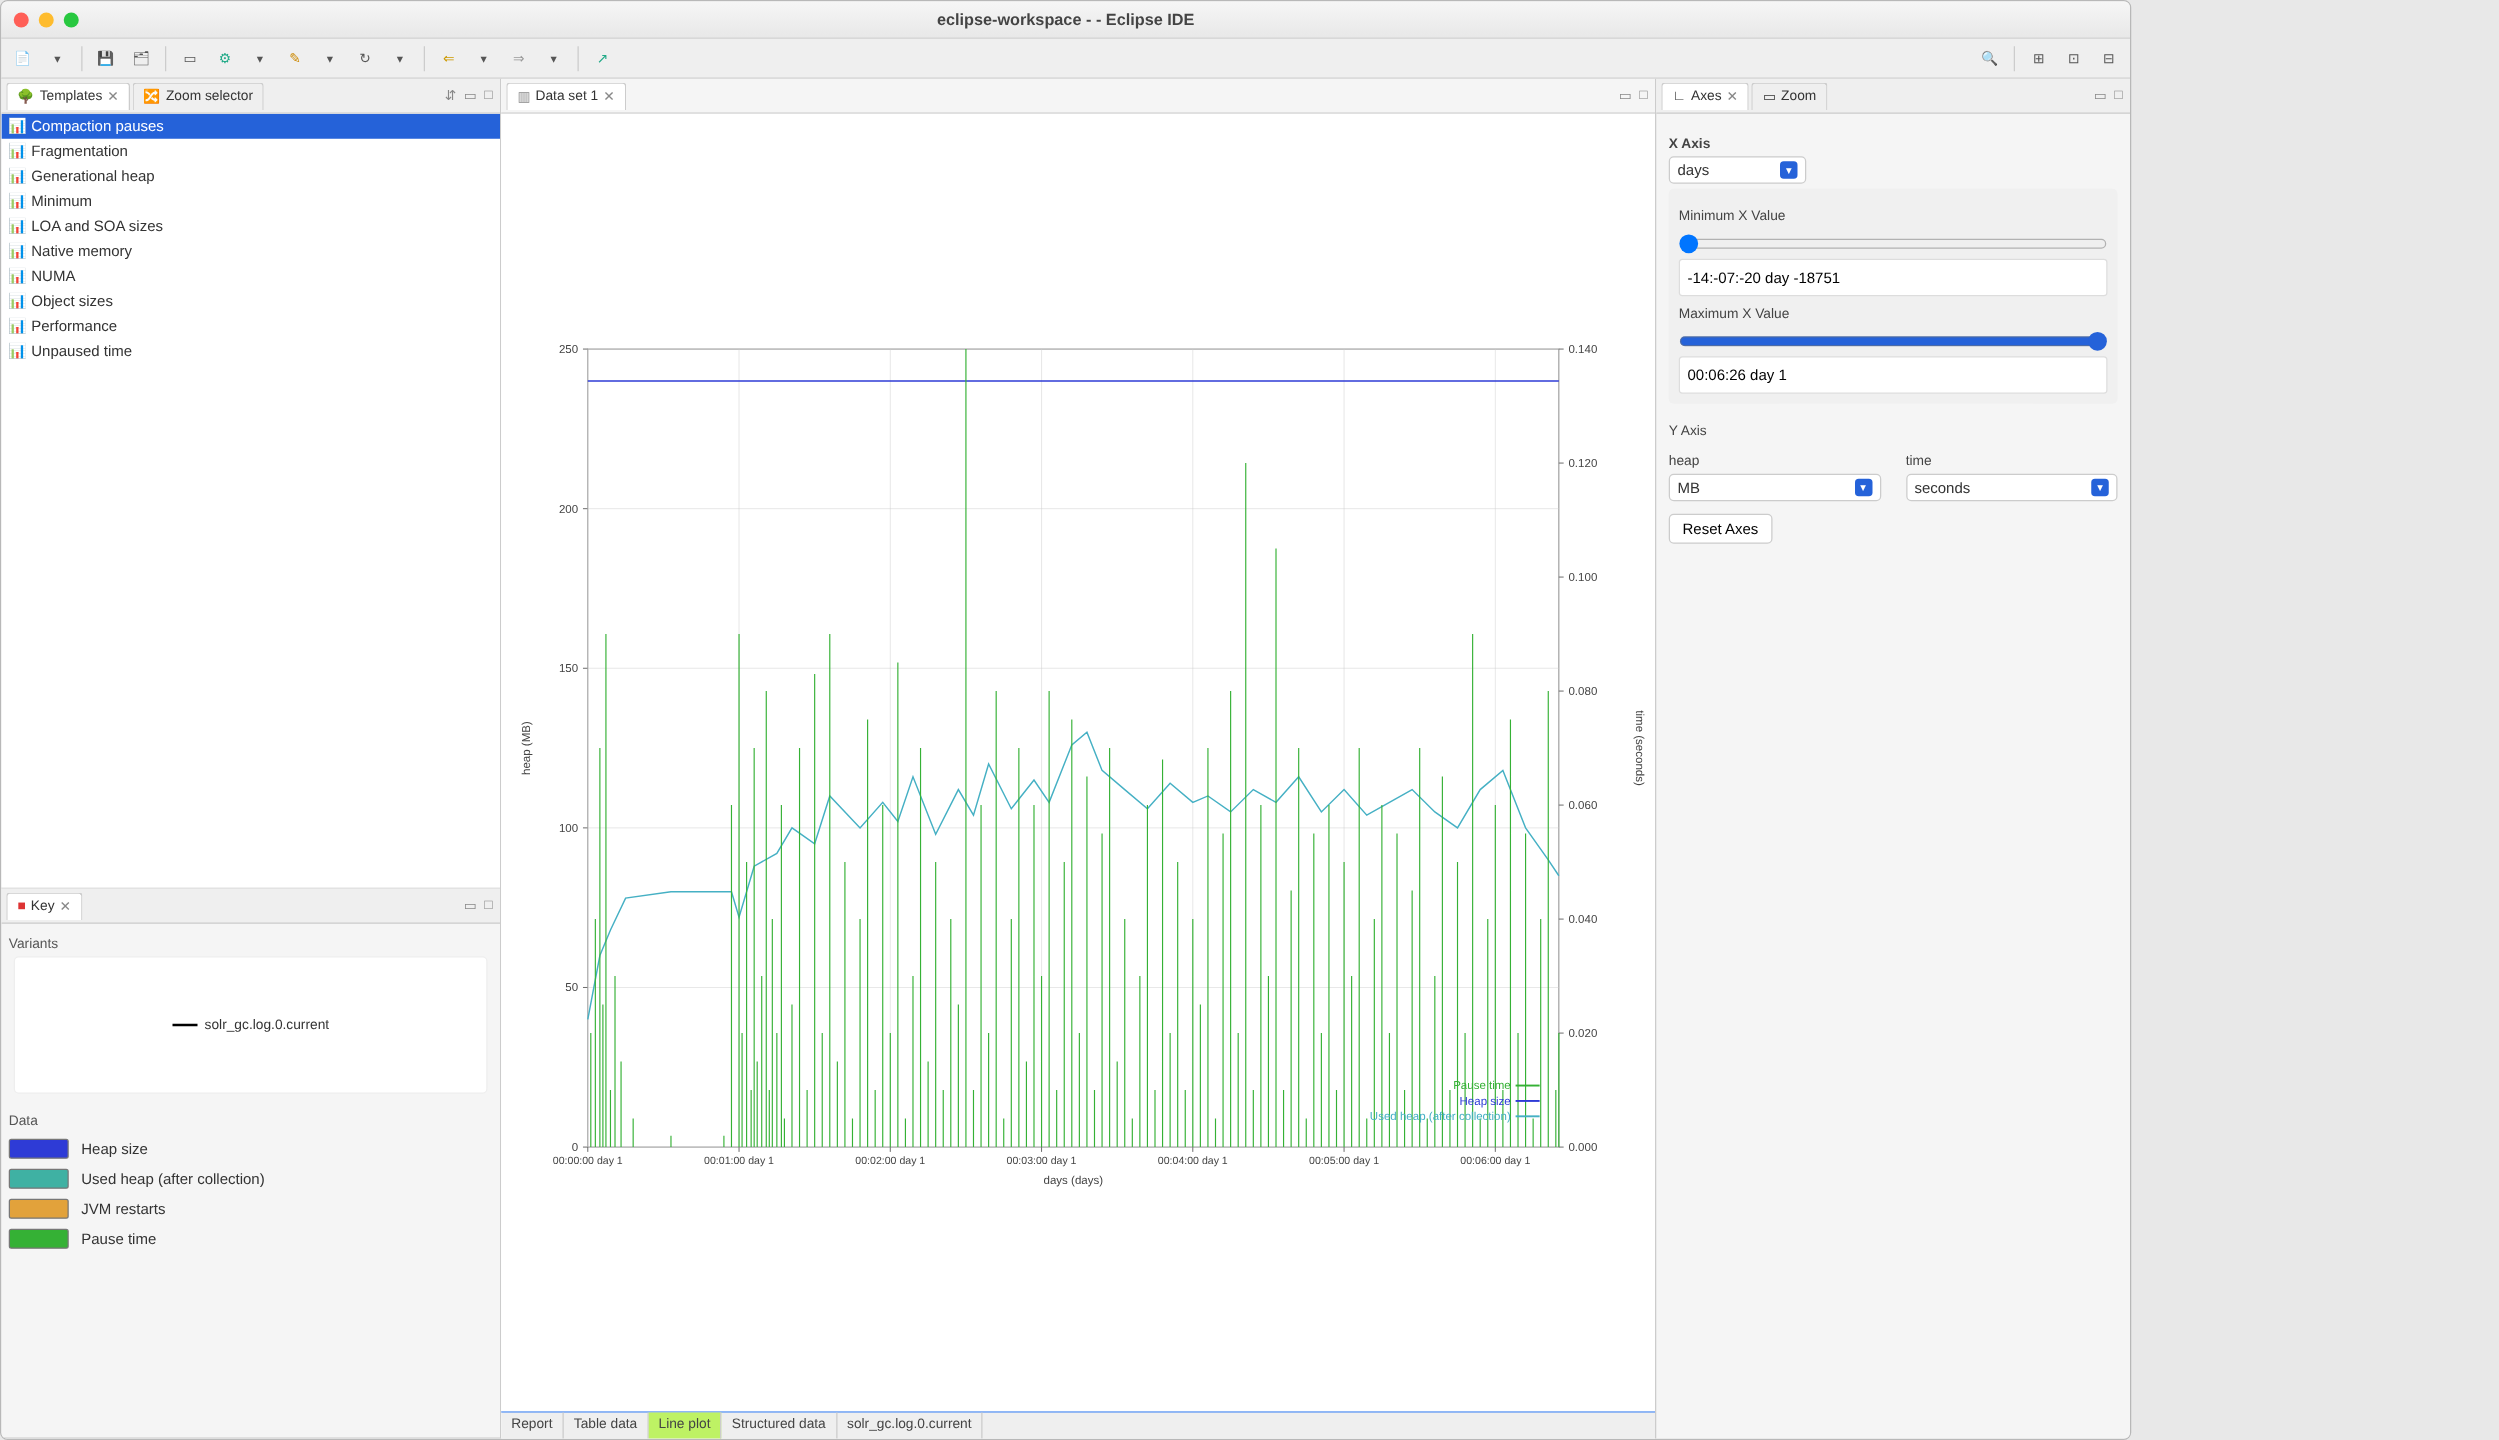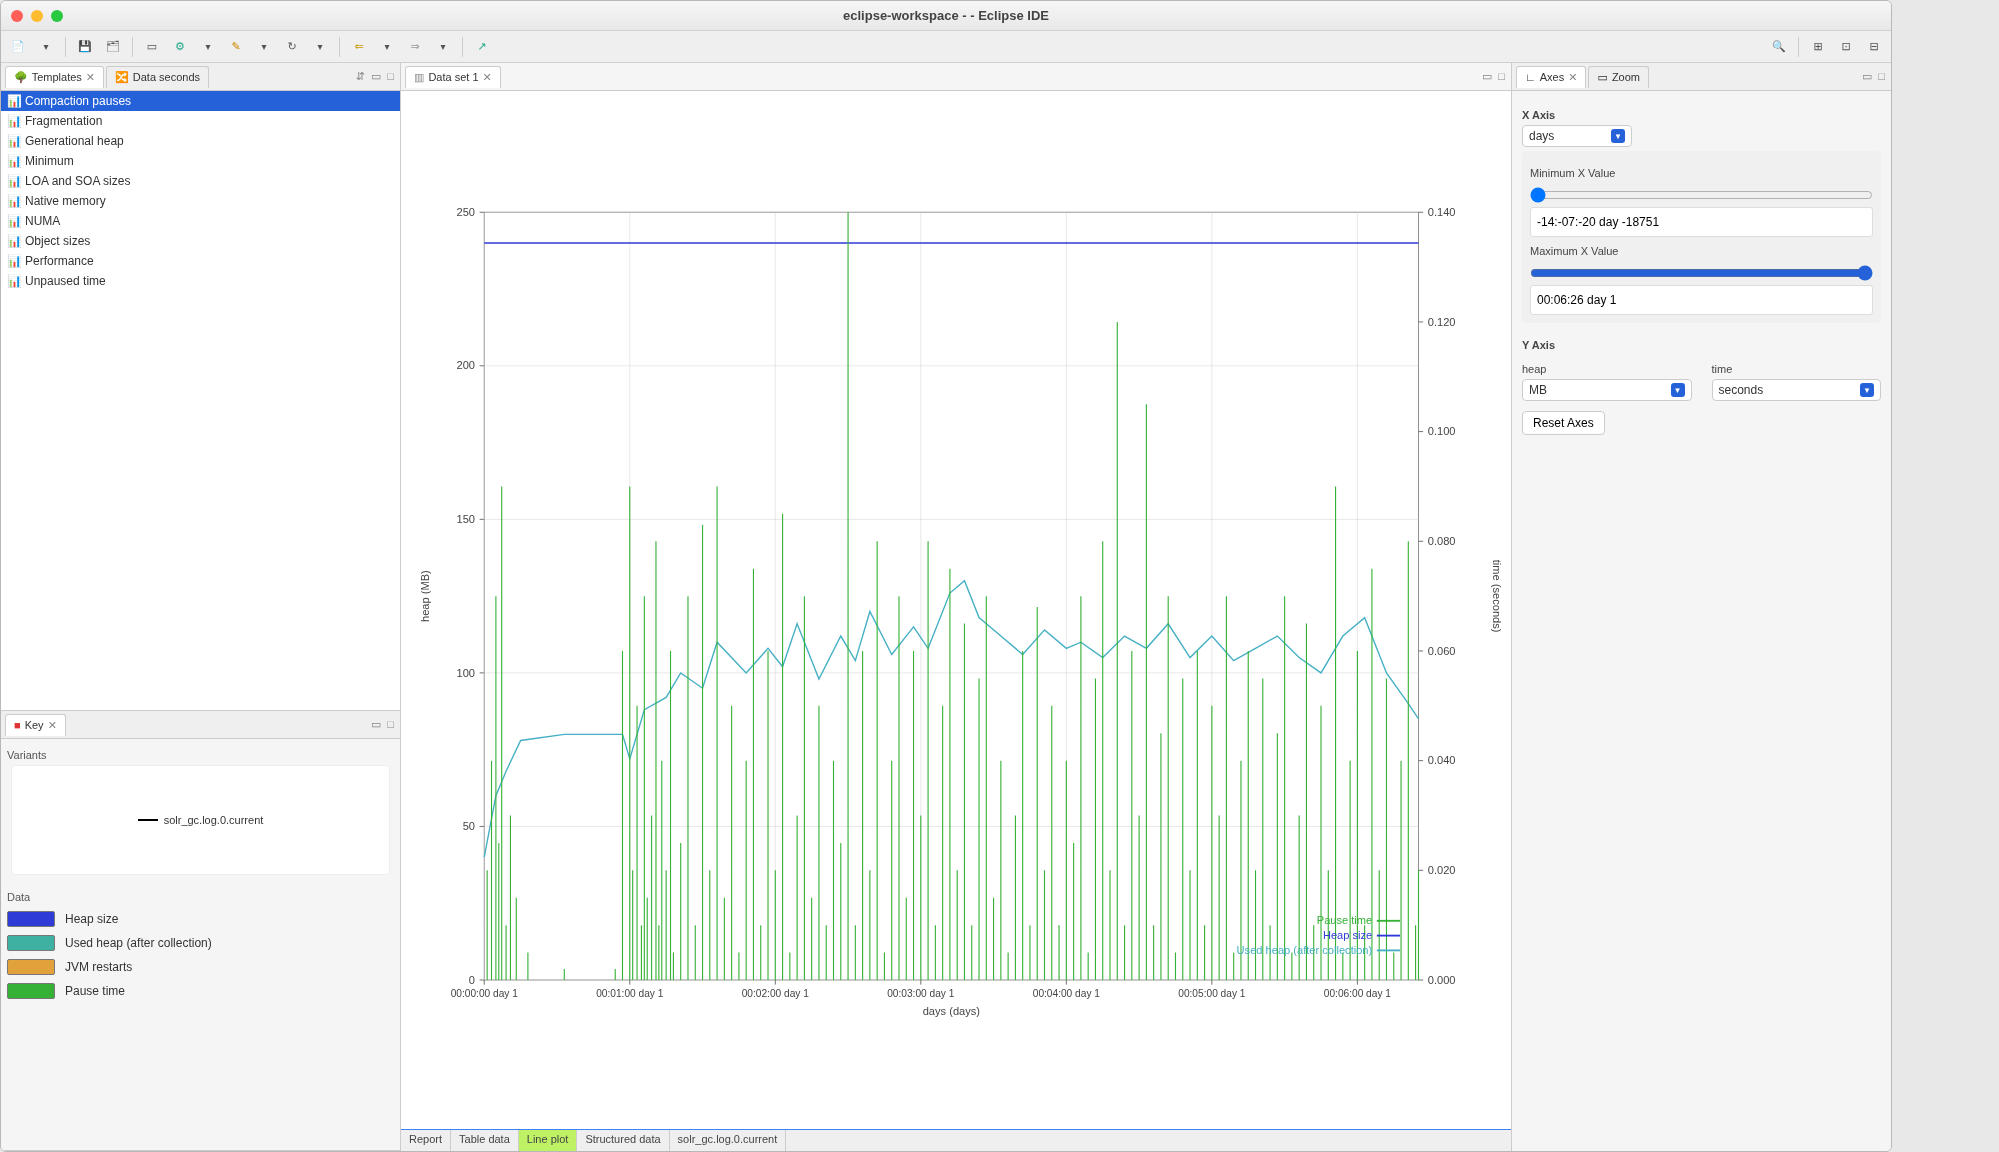--- a/index.html
+++ b/index.html
@@ -1,17 +1,17 @@
 <!DOCTYPE html>
 <html><head>
 <meta charset="utf-8">
 <style>
 * { box-sizing: border-box; margin: 0; padding: 0; font-family: -apple-system, "Helvetica Neue", Arial, sans-serif; }
 body { background: #e8e8e8; font-size: 11px; color: #333; }
-.window { width: 1892px; height: 1152px; background: #f0f0f0; display: flex; flex-direction: column; border: 1px solid #b8b8b8; border-radius: 6px; overflow: hidden; justify-content: space-between; }
+.window { width: 1705px; height: 1152px; background: #f0f0f0; display: flex; flex-direction: column; border: 1px solid #b8b8b8; border-radius: 6px; overflow: hidden; justify-content: space-between; }
 .titlebar { height: 30px; background: linear-gradient(#f6f6f6, #e8e8e8); display: flex; align-items: center; padding: 0 10px; border-bottom: 1px solid #d0d0d0; position: relative; }
 .traffic { display: flex; gap: 8px; }
 .dot { width: 12px; height: 12px; border-radius: 50%; }
 .dot.red { background: #ff5f57; } .dot.yellow { background: #febc2e; } .dot.green { background: #28c840; }
 .title { position: absolute; left: 0; right: 0; text-align: center; font-size: 13px; font-weight: 600; color: #444; pointer-events: none; }
 .toolbar { height: 32px; background: #efefef; border-bottom: 1px solid #d0d0d0; display: flex; align-items: center; padding: 0 6px; gap: 6px; }
 .tbtn { width: 22px; height: 22px; border: 1px solid transparent; display: flex; align-items: center; justify-content: center; color: #555; border-radius: 3px; }
 .tbsep { width: 1px; height: 20px; background: #ccc; margin: 0 2px; }
 .tbspacer { flex: 1; }
 .main { flex: 1; display: flex; overflow: hidden; }
@@ -95,21 +95,21 @@
     <div class="left-col">
       <div class="view" style="flex:1">
         <div class="tabrow">
           <div class="tab">
             <span>🌳</span>
             <span>Templates</span>
             <span class="close">✕</span>
           </div>
           <div class="tab inactive">
             <span>🔀</span>
-            <span>Data seconds</span>
+            <span>Zoom selector</span>
           </div>
           <div class="view-ctrls">
             <span>⇵</span>
             <span>▭</span>
             <span>□</span>
           </div>
         </div>
         <div class="tree" id="tree">
             <div class="tree-item sel">
               <span class="tree-icon">📊</span>
@@ -312,21 +312,21 @@
         </div>
         <div class="sub">
           <div class="field-label">Minimum X Value</div>
           <input type="range" class="range" min="0" max="100" value="0" style="">
           <input class="txt" value="-14:-07:-20 day -18751" style="">
           <div class="field-label">Maximum X Value</div>
           <input type="range" class="range" min="0" max="100" value="100" style="accent-color: rgb(37, 98, 217);">
           <input class="txt" value="00:06:26 day 1" style="">
         </div>
 
-        <div class="field-label" style="font-weight:700;margin-top:16px">Y Axis</div>
+        <div class="field-label" style="font-weight:400;margin-top:16px">Y Axis</div>
         <div style="display:flex;gap:20px">
           <div style="flex:1">
             <div class="field-label">heap</div>
             <div class="select" style="width:100%">
               <span>MB</span>
                 <span class="arrow">▾</span>
             </div>
           </div>
           <div style="flex:1">
             <div class="field-label">time</div>

